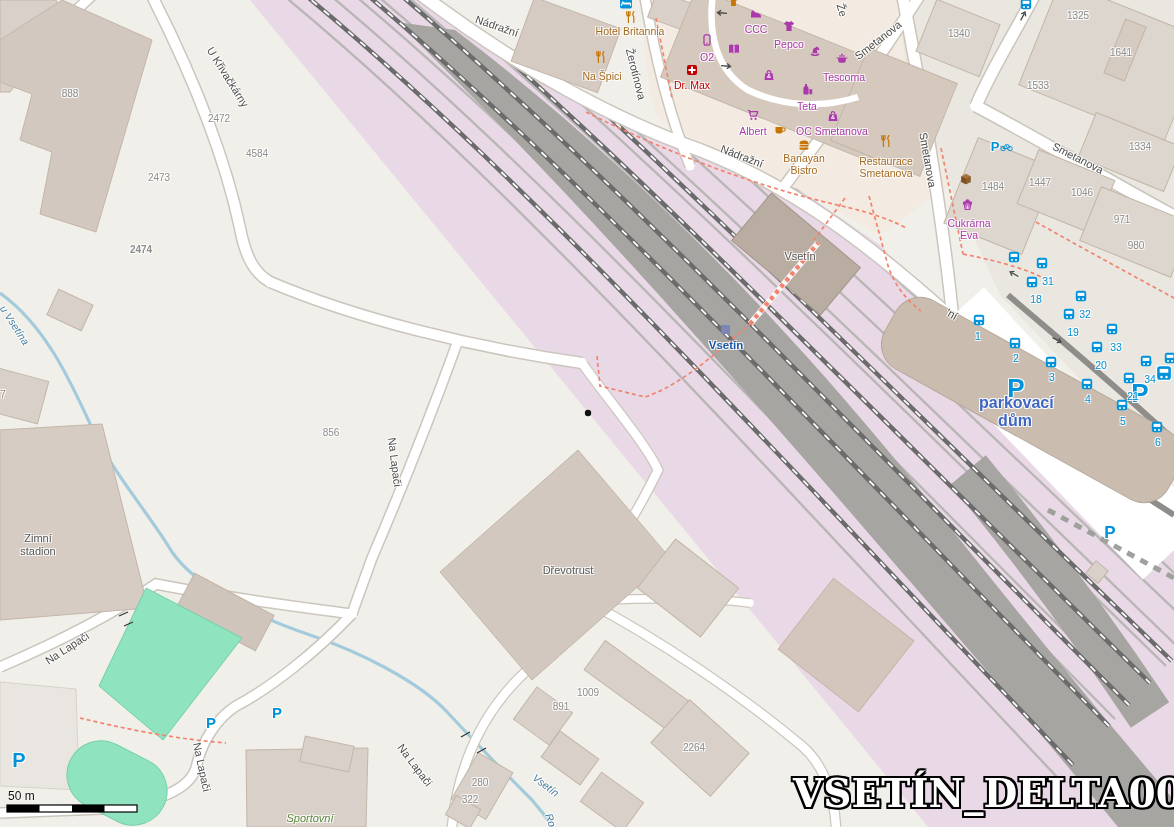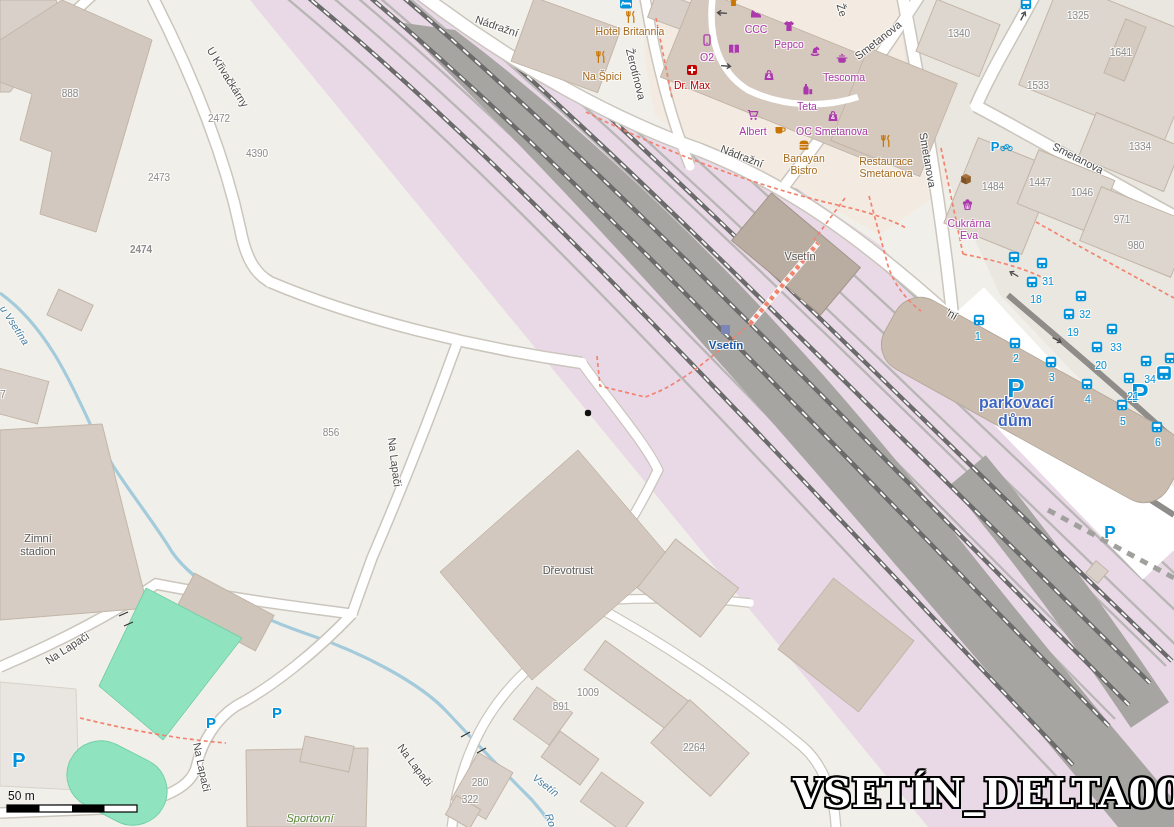--- a/index.html
+++ b/index.html
@@ -488,21 +488,21 @@
 <span class="lbl poi shop wrap" style="left:969px;top:229px;width:62px;transform:translate(-50%,-50%);">Cukrárna Eva</span>
 <svg class="ic" style="left:959px;top:172px;" width="14" height="14">
       <use href="#i-parcel"></use>
     </svg>
 <svg class="ic" style="left:728px;top:-4px;color:#C77400;" width="11" height="11">
       <use href="#i-shirt"></use>
     </svg>
 
 <span class="lbl hn" style="left:70px;top:93px;transform:translate(-50%,-50%);">888</span>
 <span class="lbl hn" style="left:219px;top:118px;transform:translate(-50%,-50%);">2472</span>
-<span class="lbl hn" style="left:257px;top:153px;transform:translate(-50%,-50%);">4390</span>
+<span class="lbl hn" style="left:257px;top:153px;transform:translate(-50%,-50%);">4584</span>
 <span class="lbl hn" style="left:159px;top:177px;transform:translate(-50%,-50%);">2473</span>
 <span class="lbl hn" style="left:141px;top:249px;transform:translate(-50%,-50%);font-weight:bold;">2474</span>
 <span class="lbl hn" style="left:331px;top:432px;transform:translate(-50%,-50%);">856</span>
 <span class="lbl hn" style="left:3px;top:394px;transform:translate(-50%,-50%);">7</span>
 <span class="lbl hn" style="left:959px;top:33px;transform:translate(-50%,-50%);">1340</span>
 <span class="lbl hn" style="left:1078px;top:15px;transform:translate(-50%,-50%);">1325</span>
 <span class="lbl hn" style="left:1121px;top:52px;transform:translate(-50%,-50%);">1641</span>
 <span class="lbl hn" style="left:1038px;top:85px;transform:translate(-50%,-50%);">1533</span>
 <span class="lbl hn" style="left:1140px;top:146px;transform:translate(-50%,-50%);">1334</span>
 <span class="lbl hn" style="left:993px;top:186px;transform:translate(-50%,-50%);">1484</span>

